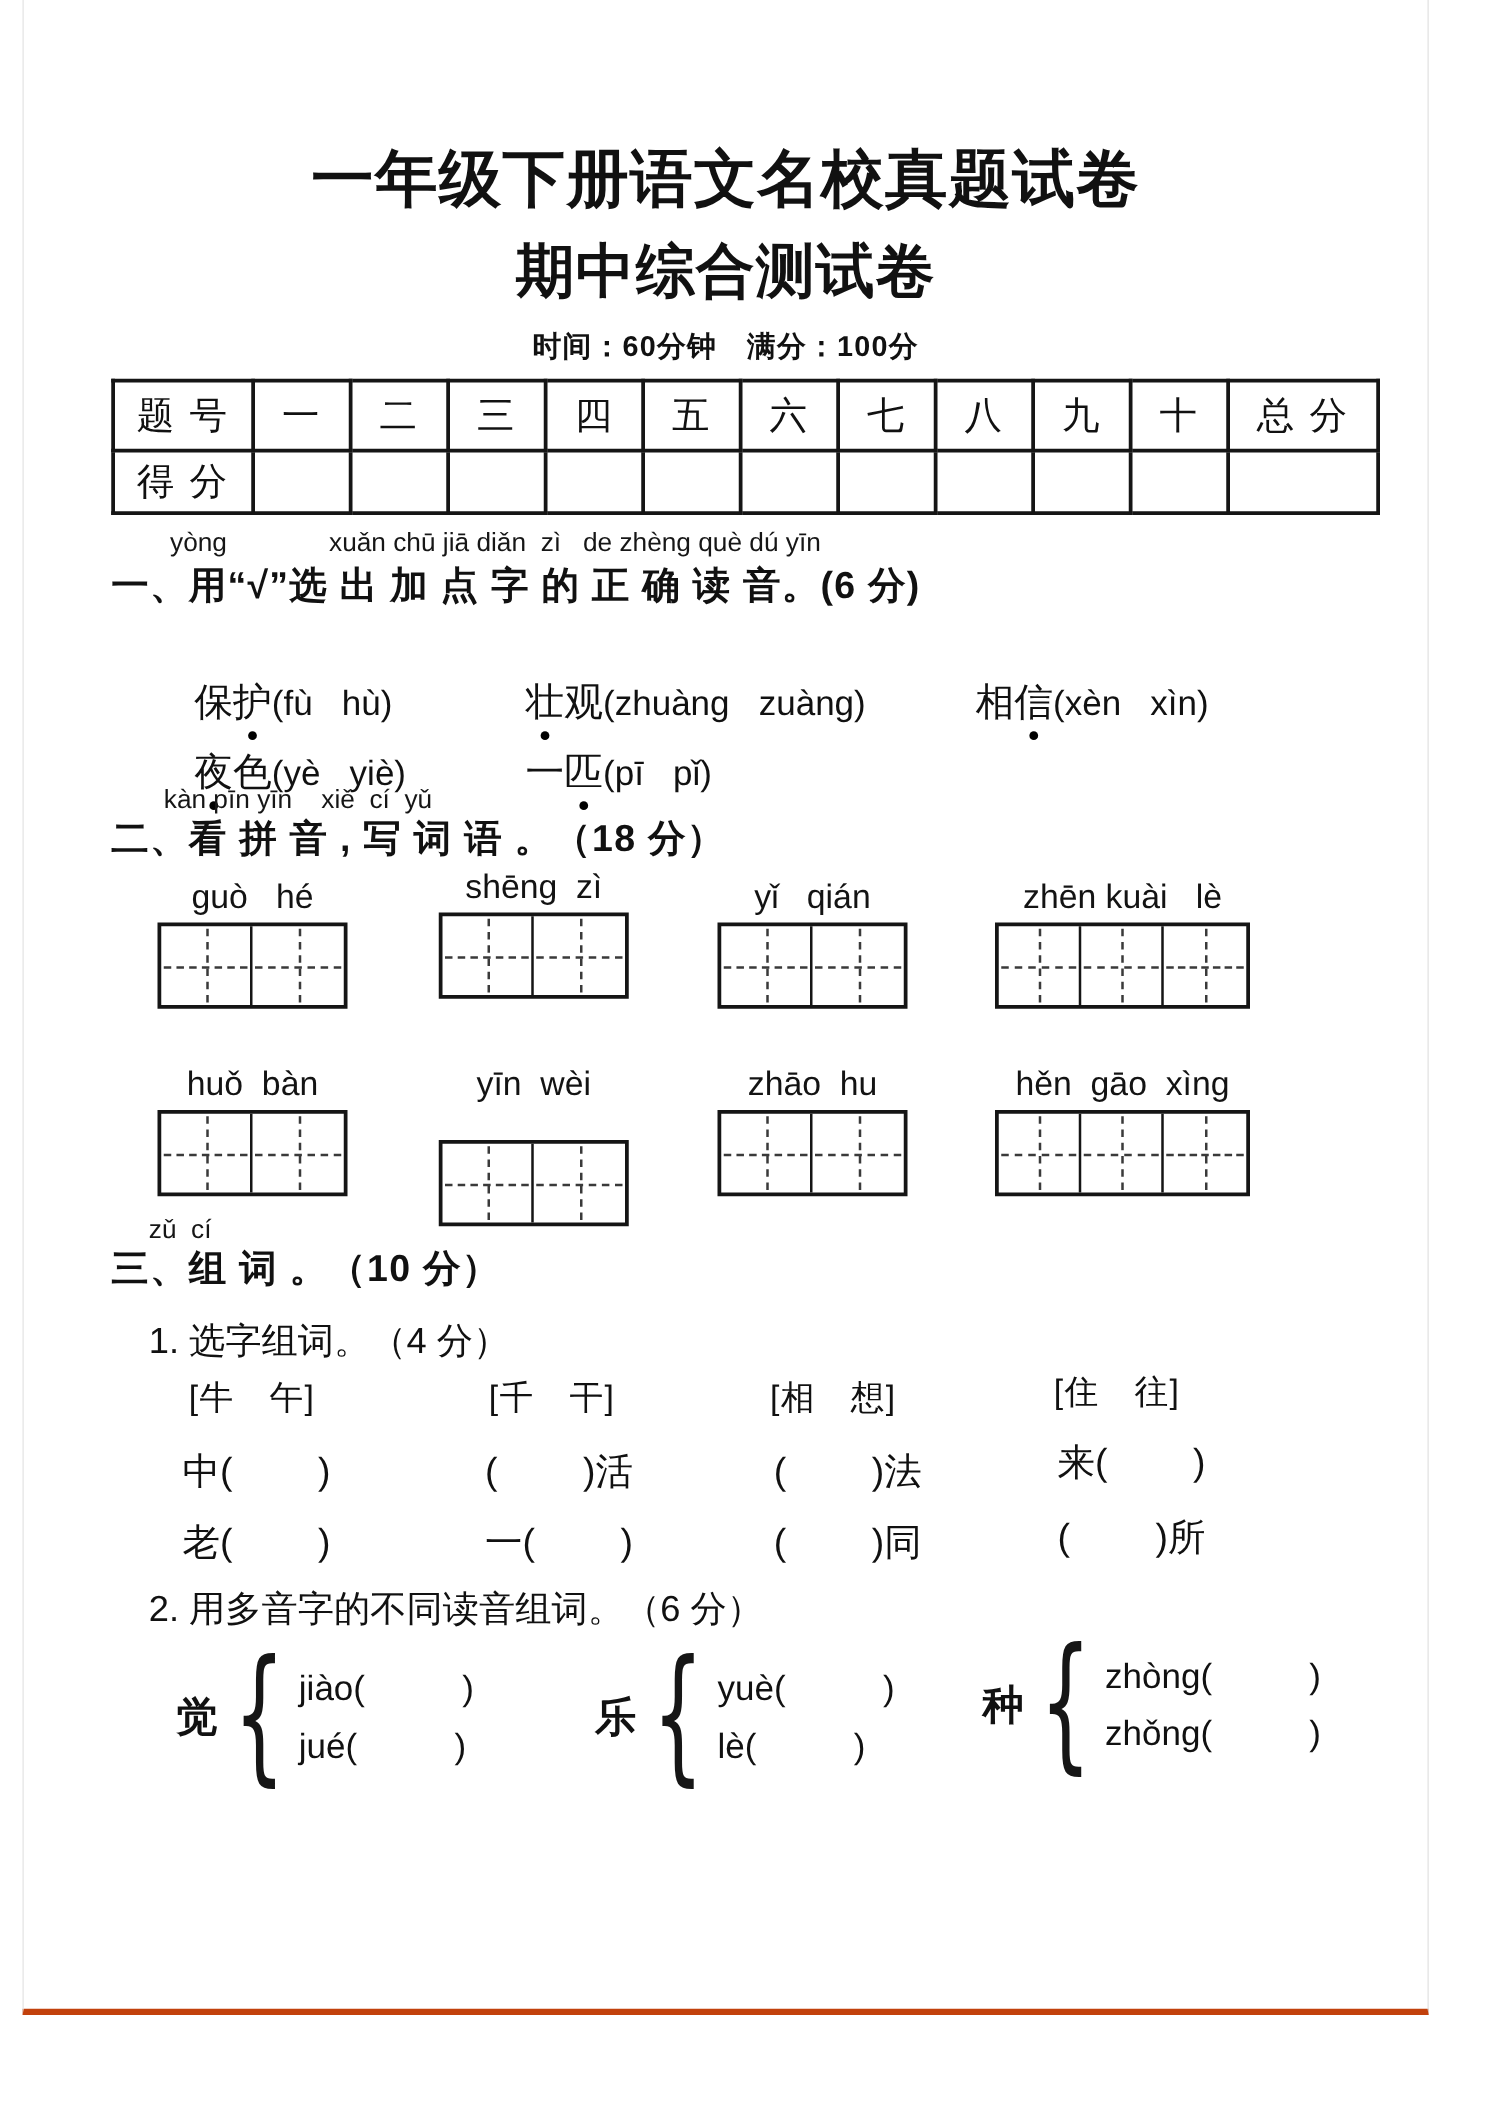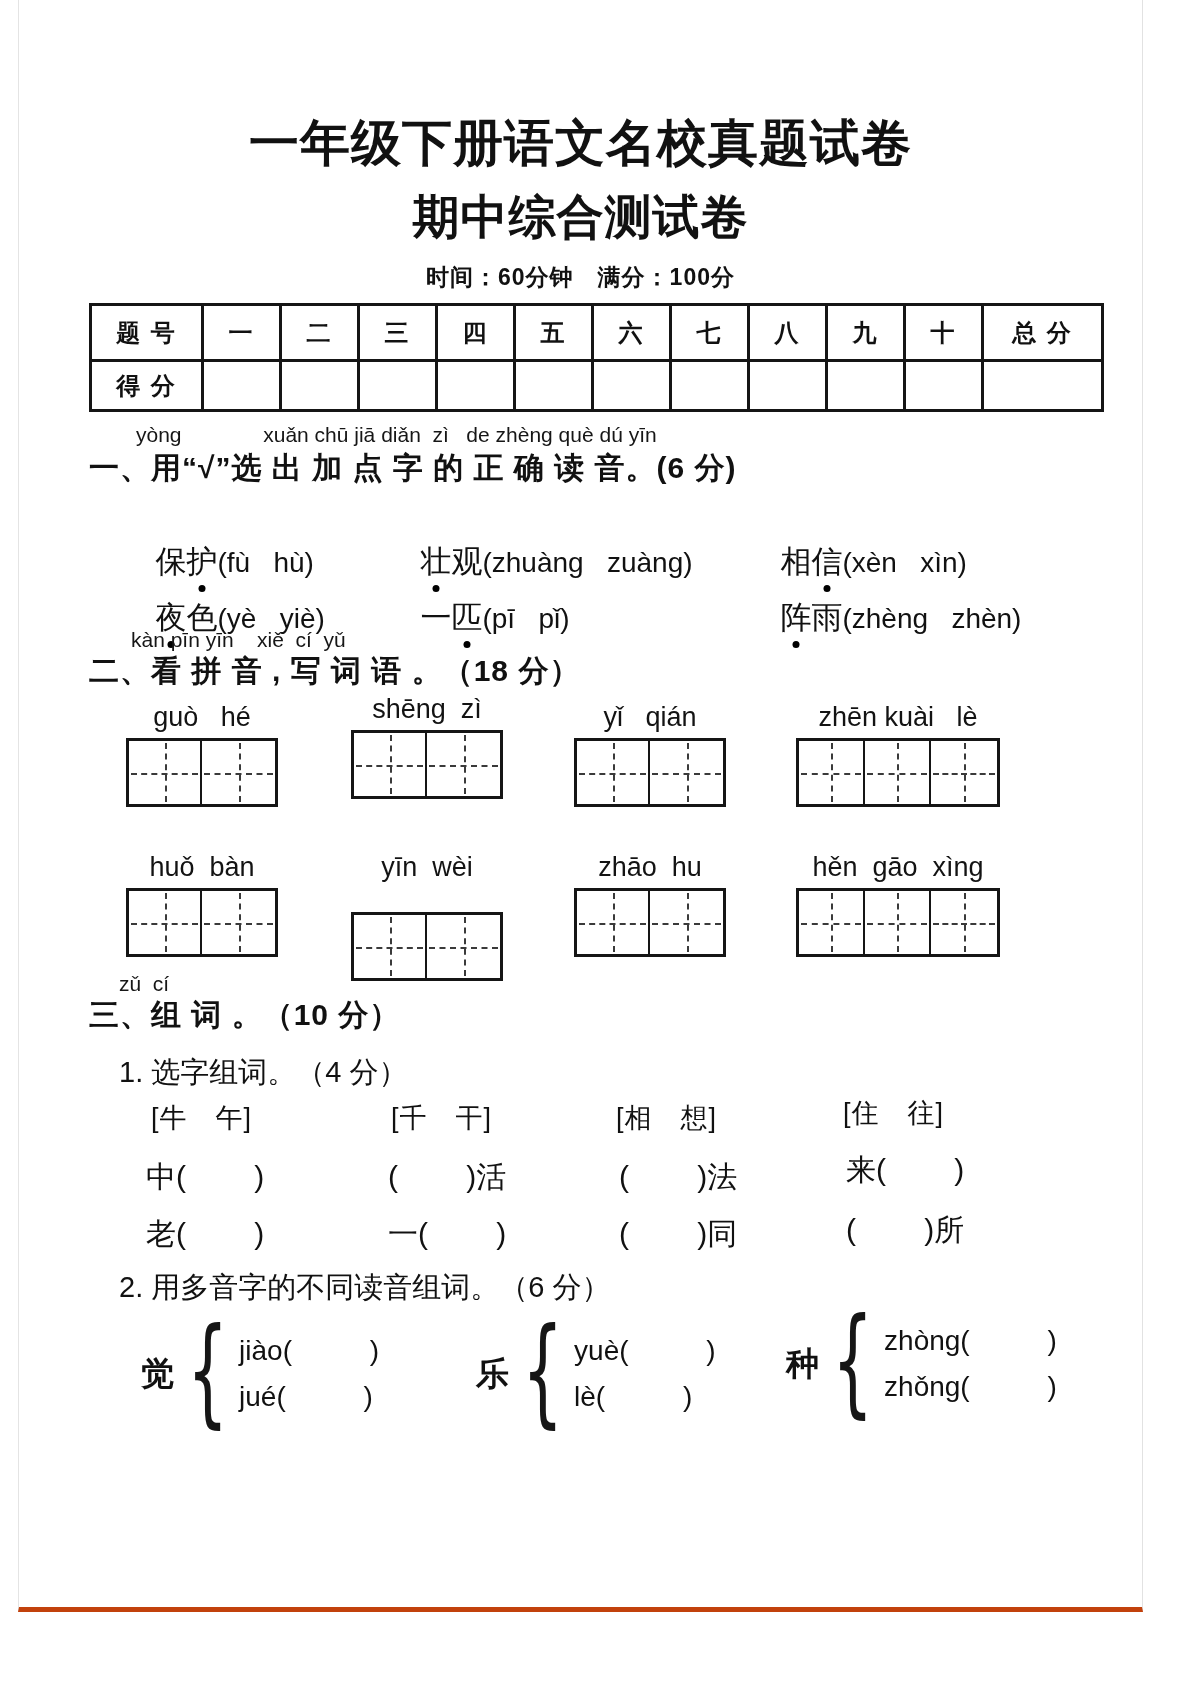--- a/index.html
+++ b/index.html
@@ -18,21 +18,21 @@
   .pre { white-space:pre; }
   .center { width:100%; text-align:center; }
 
   .title1 { top:110px; font-size:50px; font-weight:bold; letter-spacing:1px; }
   .title2 { top:186px; font-size:47px; font-weight:bold; letter-spacing:1px; }
   .info   { top:262px; font-size:23px; font-weight:bold; letter-spacing:1px; }
 
   table.score { border-collapse:collapse; table-layout:fixed; width:1015px; }
   table.score td {
     border:3px solid #151515; text-align:center; vertical-align:middle;
-    font-size:24px; font-weight:bold; letter-spacing:2px;
+    font-size:30px; font-weight:normal; letter-spacing:2px;
   }
   table.score tr.r1 td { height:56px; }
   table.score tr.r2 td { height:50px; }
 
   .pinyin-line { font-size:21px; color:#161616; }
   .sec-head { font-size:30px; font-weight:bold; letter-spacing:1px; }
   .sub-head { font-size:29px; }
 
   .witem { font-size:31px; white-space:pre; }
   .wword { position:relative; display:inline-block; }
@@ -127,23 +127,20 @@
   <div class="abs witem" style="left:727px; top:505px;">
     <span class="wword" data-dot="1"><span>相信</span><i class="wdot"></i></span><span class="wopts">(xèn   xìn)</span>
   </div>
 
   <div class="abs witem" style="left:102px; top:561px;">
     <span class="wword" data-dot="0"><span>夜色</span><i class="wdot"></i></span><span class="wopts">(yè   yiè)</span>
   </div>
   <div class="abs witem" style="left:367px; top:561px;">
     <span class="wword" data-dot="1"><span>一匹</span><i class="wdot"></i></span><span class="wopts">(pī   pǐ)</span>
   </div>
-  <div class="abs witem" style="left:727px; top:561px;">
-    <span class="wword" data-dot="0"><span>阵雨</span><i class="wdot"></i></span><span class="wopts">(zhèng   zhèn)</span>
-  </div>
 
   <div class="abs pinyin-line pre" style="left:112px; top:628px;">kàn pīn yīn    xiě  cí  yǔ</div>
   <div class="abs sec-head" style="left:70px; top:651px;">二、看 拼 音 , 写 词 语 。（18 分）</div>
 
   <div class="abs grid-group" style="left:107px; top:702px;">
     <div class="grid-pinyin">guò   hé</div>
     <div class="tzg">
         <div class="cell"></div>
         <div class="cell"></div>
       </div>

